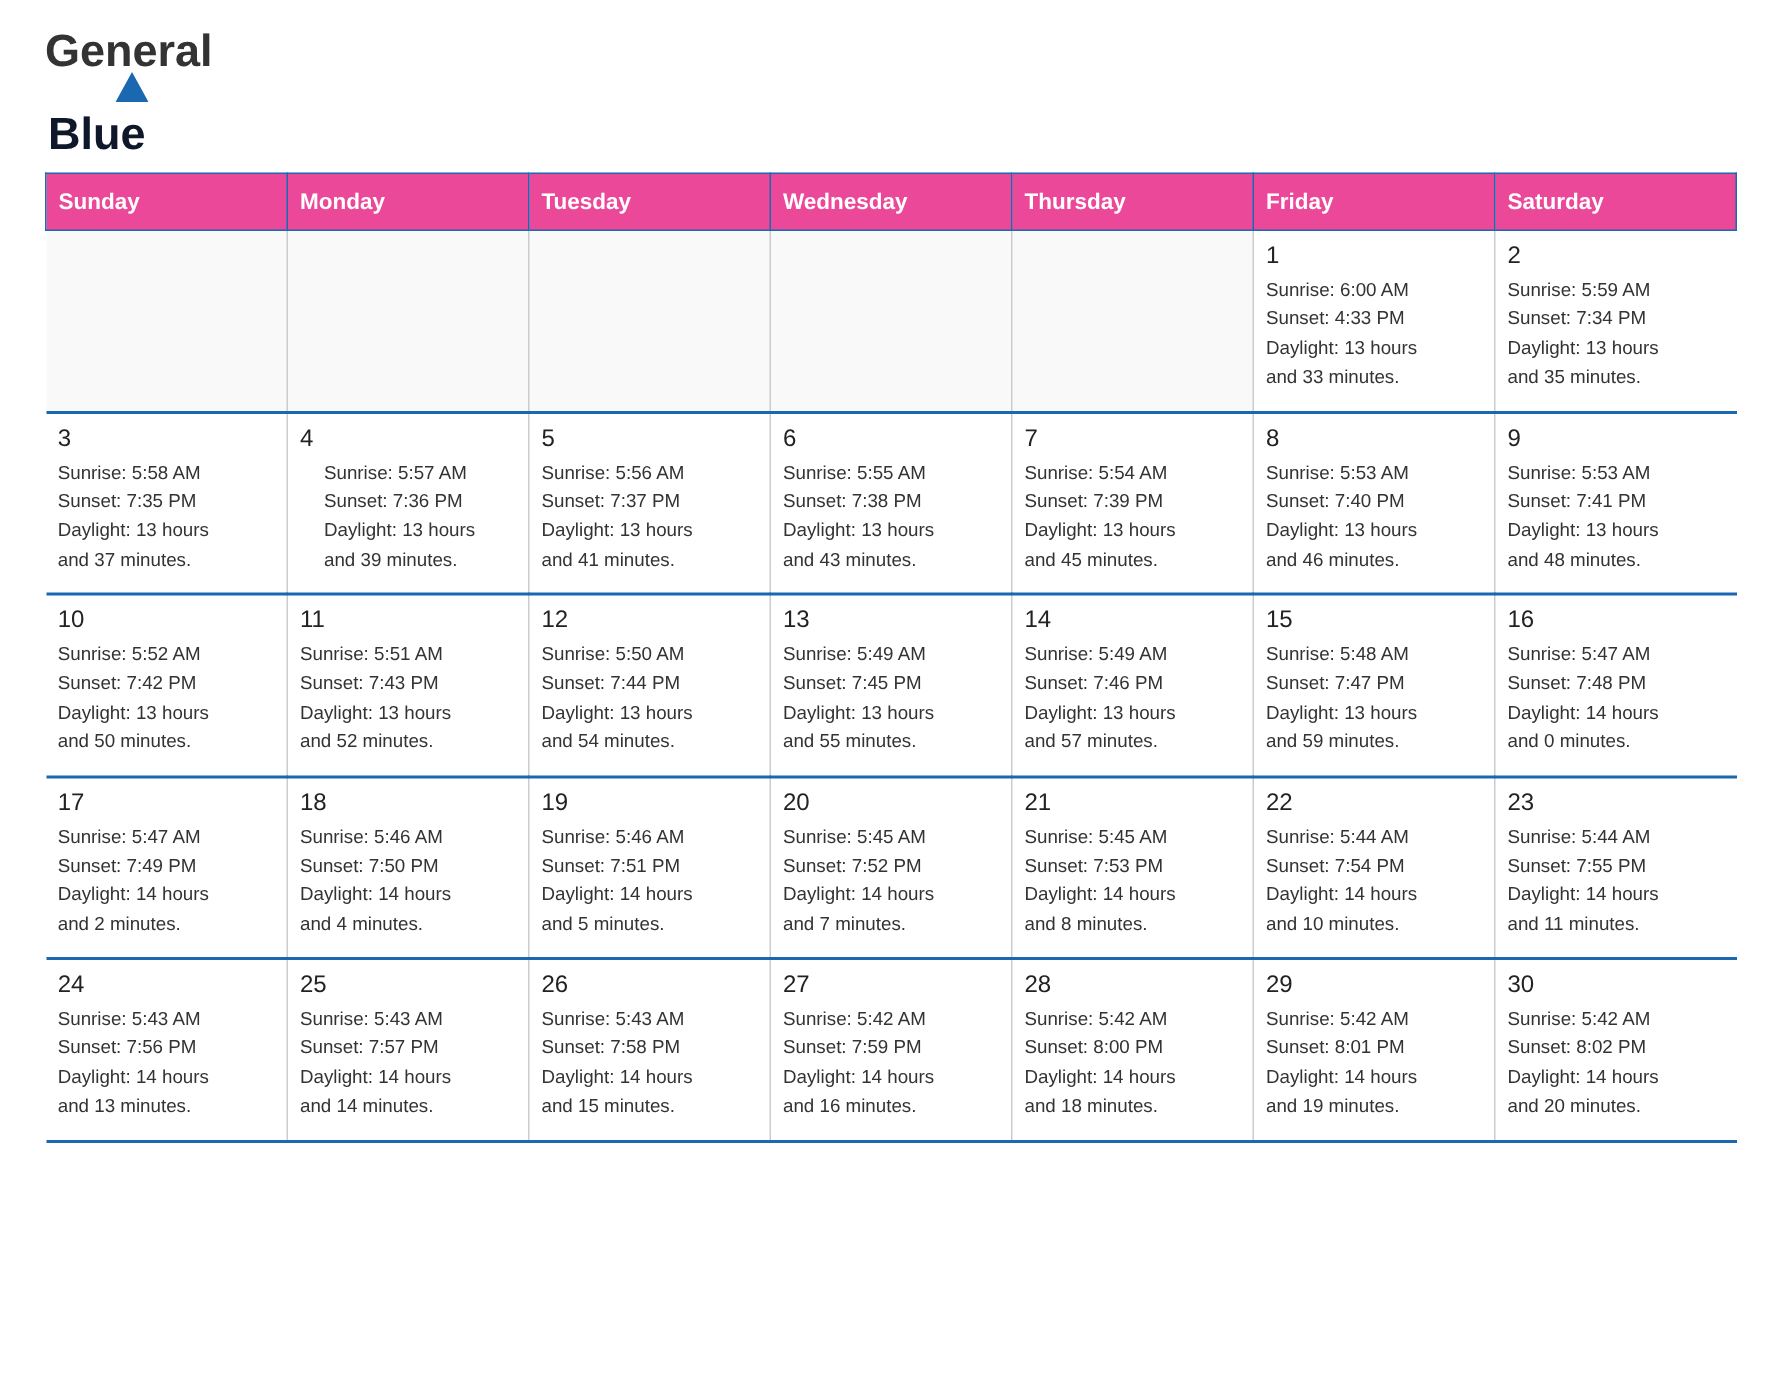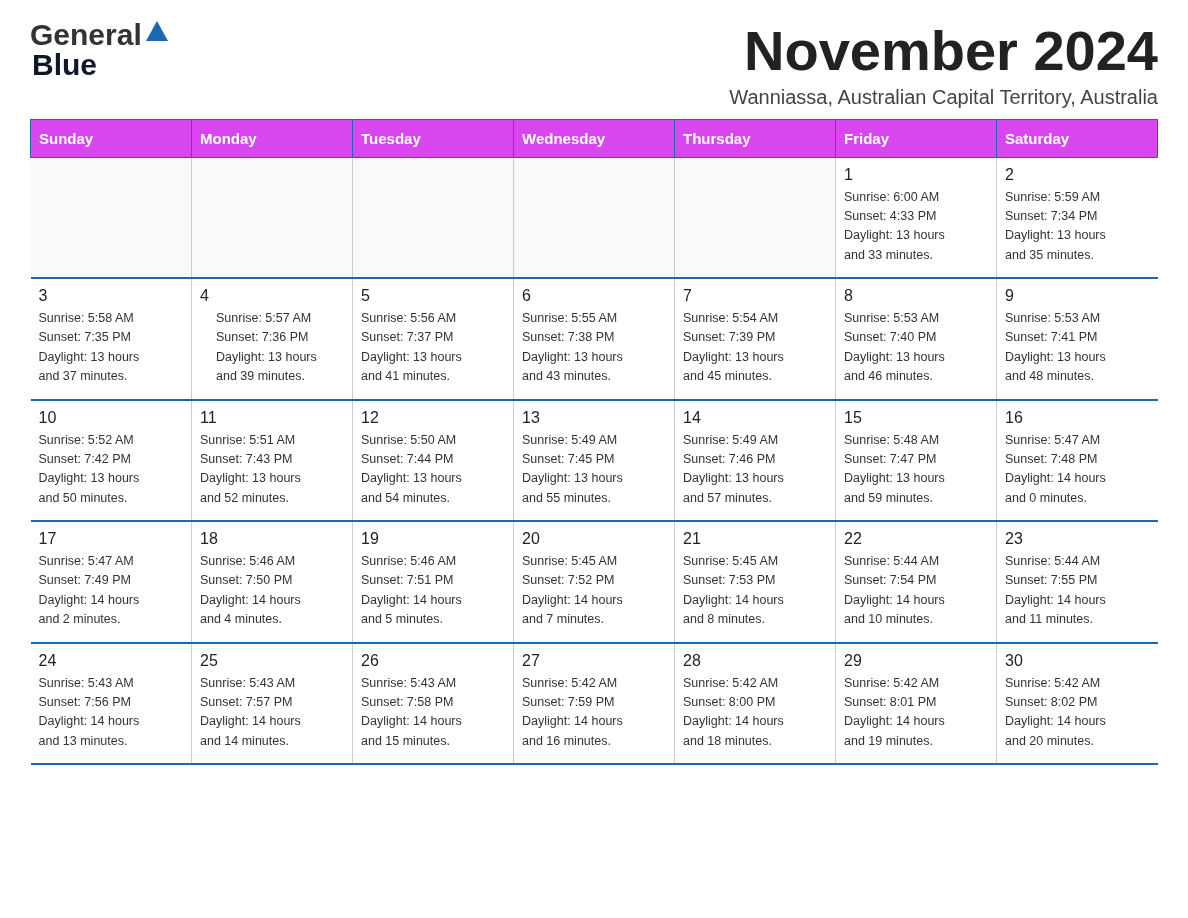--- a/index.html
+++ b/index.html
@@ -24,21 +24,21 @@
     }
     #title-area {
       text-align: right;
     }
     #calendar {
       width: 100%;
       border-collapse: collapse;
       margin-top: 10px;
     }
     #calendar thead tr {
-      background-color: #d946ef;
+      background-color: #ec4899;
       color: #fff;
     }
     #calendar thead th {
       padding: 10px 8px;
       font-size: 15px;
       font-weight: bold;
       text-align: left;
       border: 1px solid #1a69b0;
     }
     #calendar tbody tr {
@@ -71,35 +71,31 @@
     }
     .empty-cell {
       background: #f9f9f9;
     }
   </style>
 </head>
 <body>
 
 <div id="header">
   <div id="logo">
-    <div class="logo-row" style="display:flex; align-items:center;">
+    <div class="logo-row" style="display:flex; align-items:center;flex-direction:column;">
       <span style="font-size:30px; font-weight:bold; color:#333; line-height:1;">General</span>
       <span style="display:inline-block; margin-left:4px; position:relative; top:-2px;">
         <svg width="22" height="20" viewBox="0 0 22 20">
           <polygon points="0,20 11,0 22,20" fill="#1a69b0"></polygon>
         </svg>
       </span>
     </div>
     <div>
       <span style="font-size:30px; font-weight:bold; color:#0f172a; line-height:1; margin-left:2px;">Blue</span>
     </div>
-  </div>
-  <div id="title-area">
-    <div style="font-size:56px; font-weight:bold; color:#222; line-height:1.1; text-align:right;">November 2024</div>
-    <div style="font-size:20px; color:#444; text-align:right; margin-top:4px;">Wanniassa, Australian Capital Territory, Australia</div>
   </div>
 </div>
 
 <table id="calendar">
   <thead>
     <tr>
     <th>Sunday</th>
         <th>Monday</th>
         <th>Tuesday</th>
         <th>Wednesday</th>

